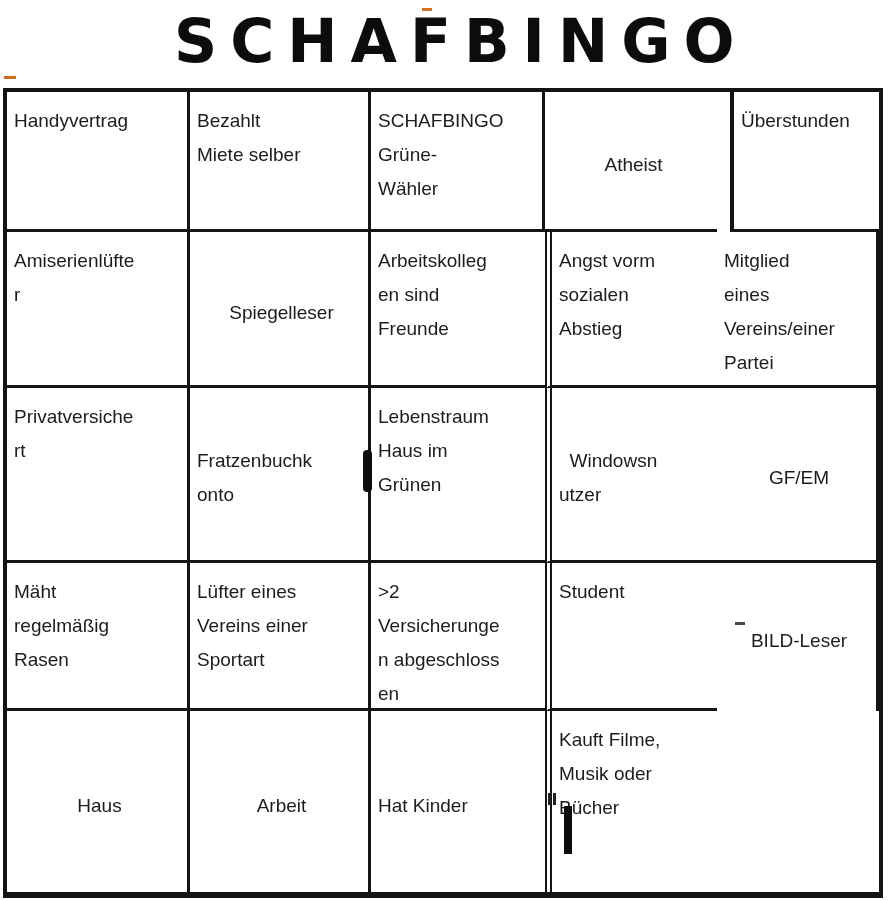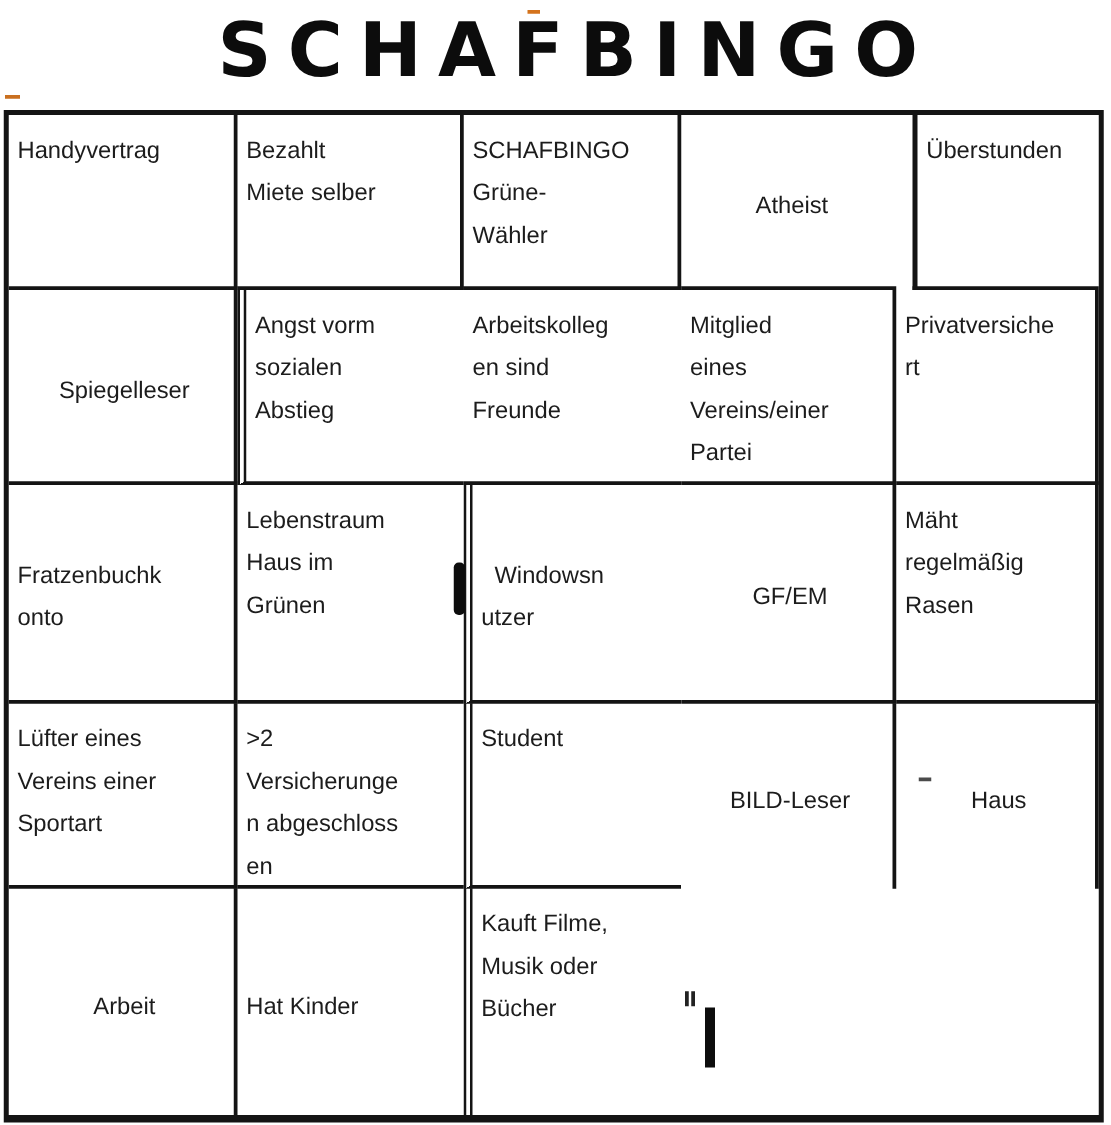--- a/index.html
+++ b/index.html
@@ -68,27 +68,29 @@
 <div class="grid">
   <div class="cell r1 c1 va-top ha-left">Handyvertrag</div>
   <div class="cell r1 c2 va-top ha-left">Bezahlt
 Miete selber</div>
   <div class="cell r1 c3 va-top ha-left">SCHAFBINGO
 Grüne-
 Wähler</div>
   <div class="cell r1 c4 va-mid ha-center">Atheist</div>
   <div class="cell r1 c5 va-top ha-left">Überstunden</div>
 
+  <div class="cell r2 c1 va-top ha-left">Amiserienlüfte
+r</div>
   <div class="cell r2 c2 va-mid ha-center">Spiegelleser</div>
+  <div class="cell r2 c4 va-top ha-left">Arbeitskolleg
+en sind
+Freunde</div>
   <div class="cell r2 c5 va-top ha-left">Angst vorm
 sozialen
 Abstieg</div>
-  <div class="cell r2 c4 va-top ha-left">Arbeitskolleg
-en sind
-Freunde</div>
 
   <div class="cell r3 c1 va-top ha-left">Mitglied
 eines
 Vereins/einer
 Partei</div>
   <div class="cell r3 c2 va-top ha-left">Privatversiche
 rt</div>
   <div class="cell r3 c3 va-mid ha-left">Fratzenbuchk
 onto</div>
   <div class="cell r3 c4 va-top ha-left">Lebenstraum

